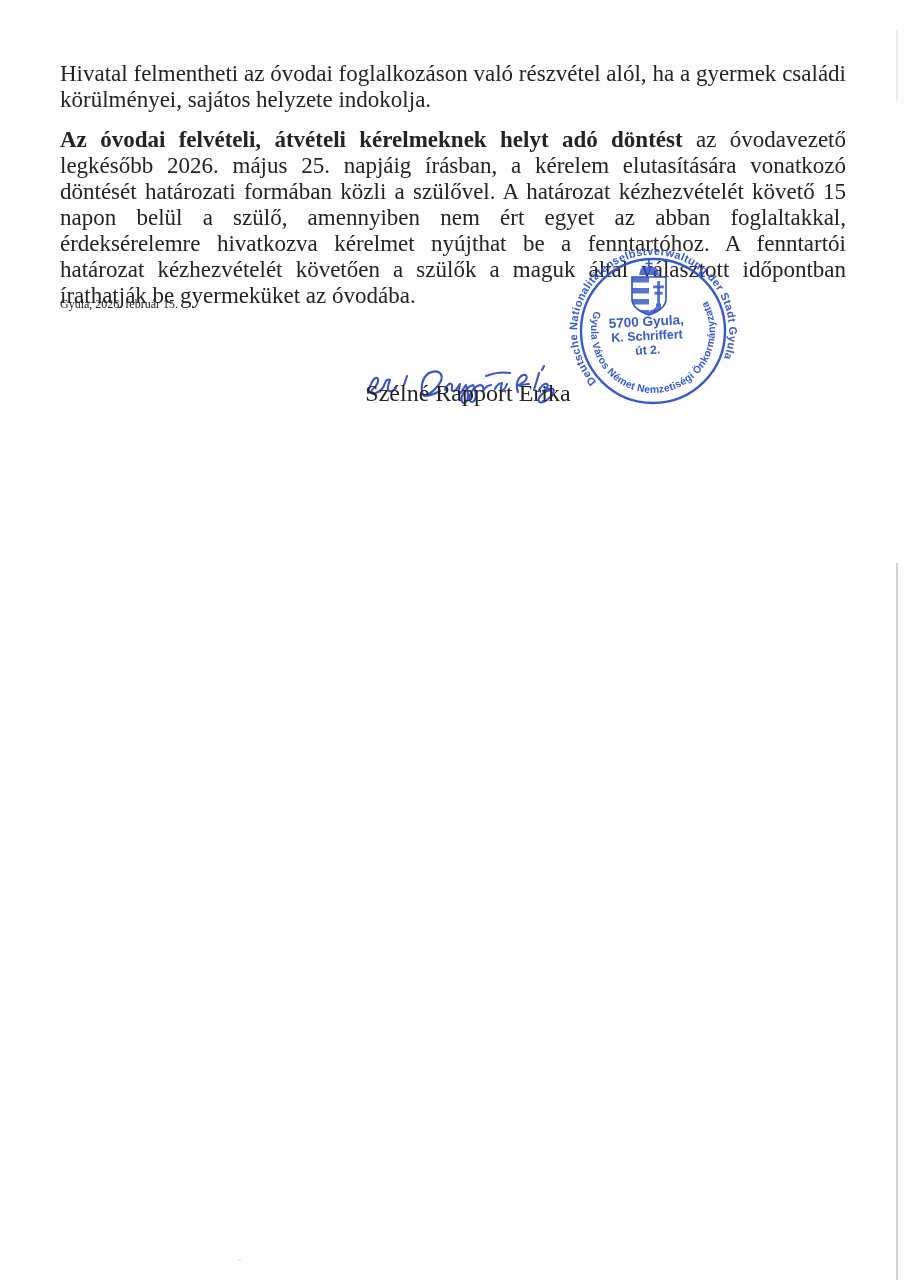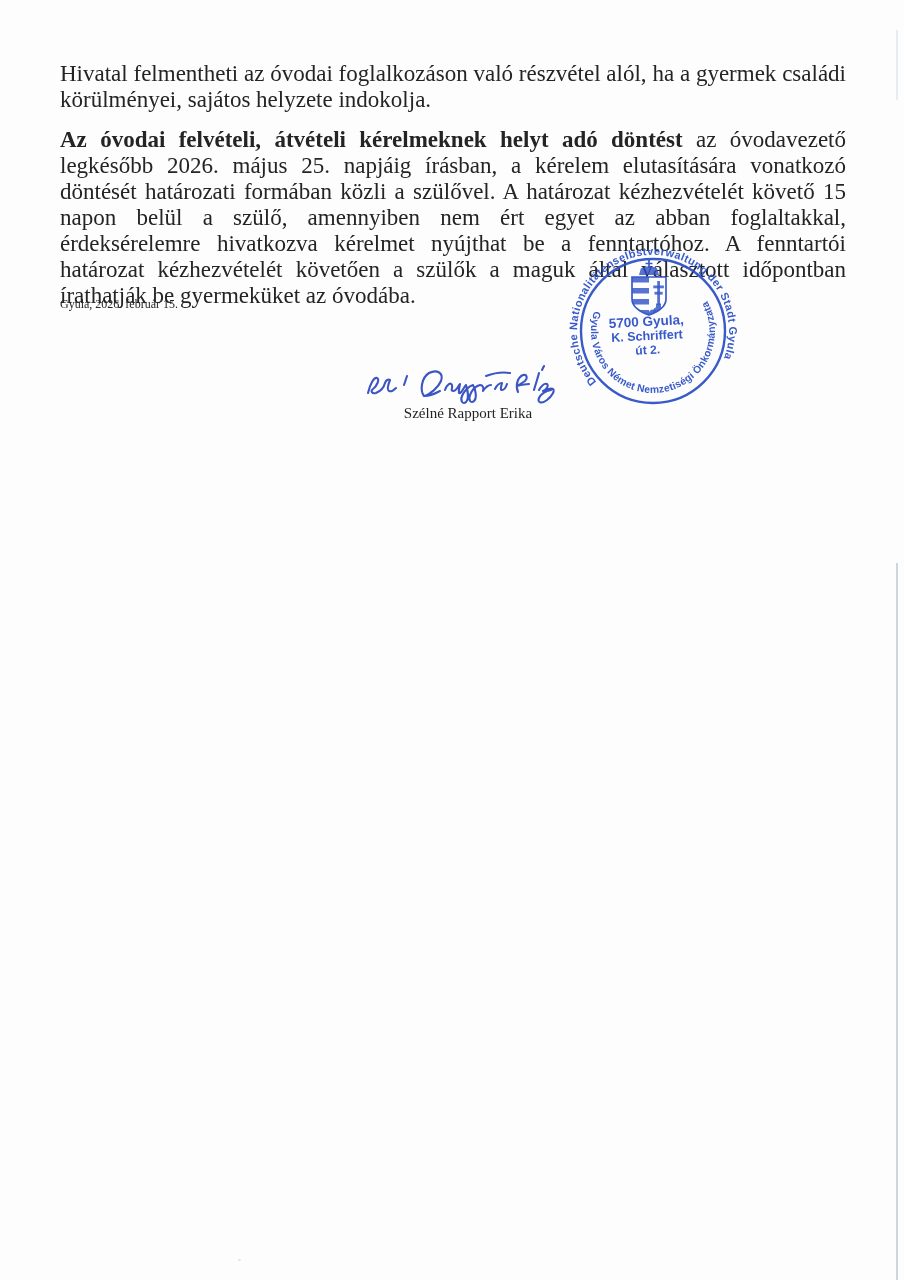--- a/index.html
+++ b/index.html
@@ -13,22 +13,22 @@
     font-size:23px; line-height:26px; text-align:justify;
   }
   .p1 { top:61px; }
   .p2 { top:127px; }
   .p2 b { font-weight:bold; }
   .dateline {
     position:absolute; left:60px; top:291px; margin:0;
     font-size:12px; line-height:26px;
   }
   .sigblock {
-    position:absolute; left:168px; top:400px; width:600px;
-    text-align:center; font-size:15px; line-height:27px;
+    position:absolute; left:168px; top:380px; width:600px;
+    text-align:center; font-size:24px; line-height:27px;
   }
   
   .stamp { position:absolute; left:558px; top:236px; opacity:0.93; }
   .stamp text {
     font-family:"Liberation Sans", sans-serif; font-weight:bold;
     fill:#2b4ec6;
   }
   .ring { fill:none; stroke:#2b4ec6; stroke-width:2.4; }
   .outer-text { font-size:11px; letter-spacing:0.4px; }
   .inner-text { font-size:10.3px; letter-spacing:0.2px; }

